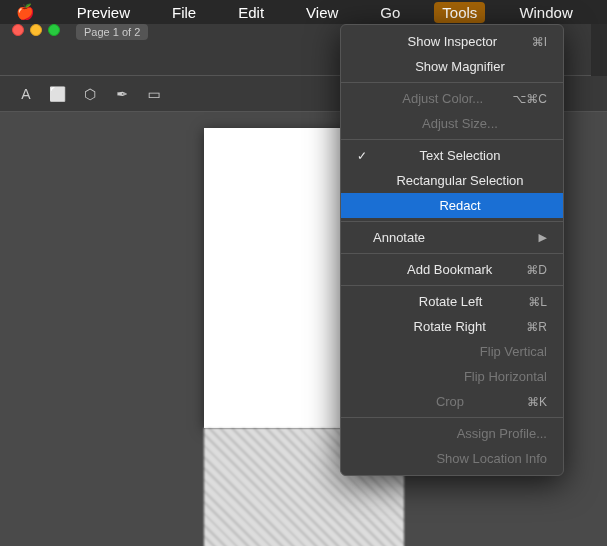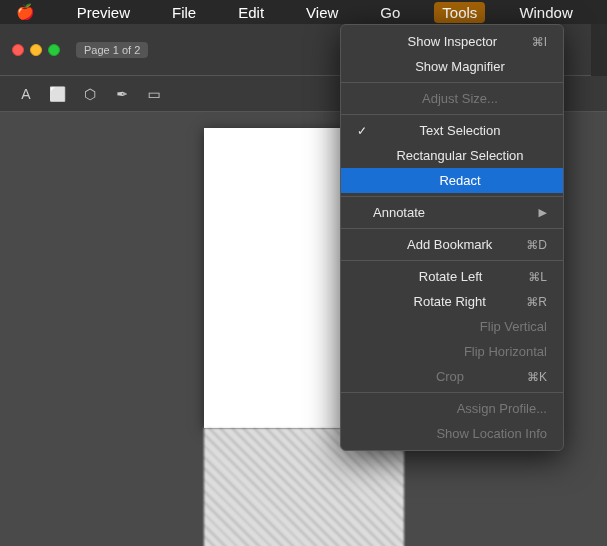--- a/index.html
+++ b/index.html
@@ -49,21 +49,21 @@
       color: #fff;
     }
 
     
     .toolbar {
       position: absolute;
       top: 24px; left: 0; right: 16px;
       height: 52px;
       background: #3a3a3a;
       display: flex;
-      align-items: center;
+      align-items: flex-start;
       padding: 0 12px;
       gap: 8px;
       border-bottom: 1px solid #555;
     }
 
     
     .window-controls {
       display: flex;
       gap: 6px;
       align-items: center;
@@ -256,20 +256,25 @@
   </div>
 
   <div class="menu-item">
     <span class="check"></span>
     <span>Show Magnifier</span>
     <span class="shortcut-group"></span>
   </div>
 
   <div class="menu-separator"></div>
 
+  <div class="menu-item disabled">
+    <span class="check"></span>
+    <span>Adjust Color...</span>
+    <span class="shortcut-group">⌥⌘C</span>
+  </div>
 
   <div class="menu-item disabled">
     <span class="check"></span>
     <span>Adjust Size...</span>
     <span class="shortcut-group"></span>
   </div>
 
   <div class="menu-separator"></div>
 
   <div class="menu-item">

